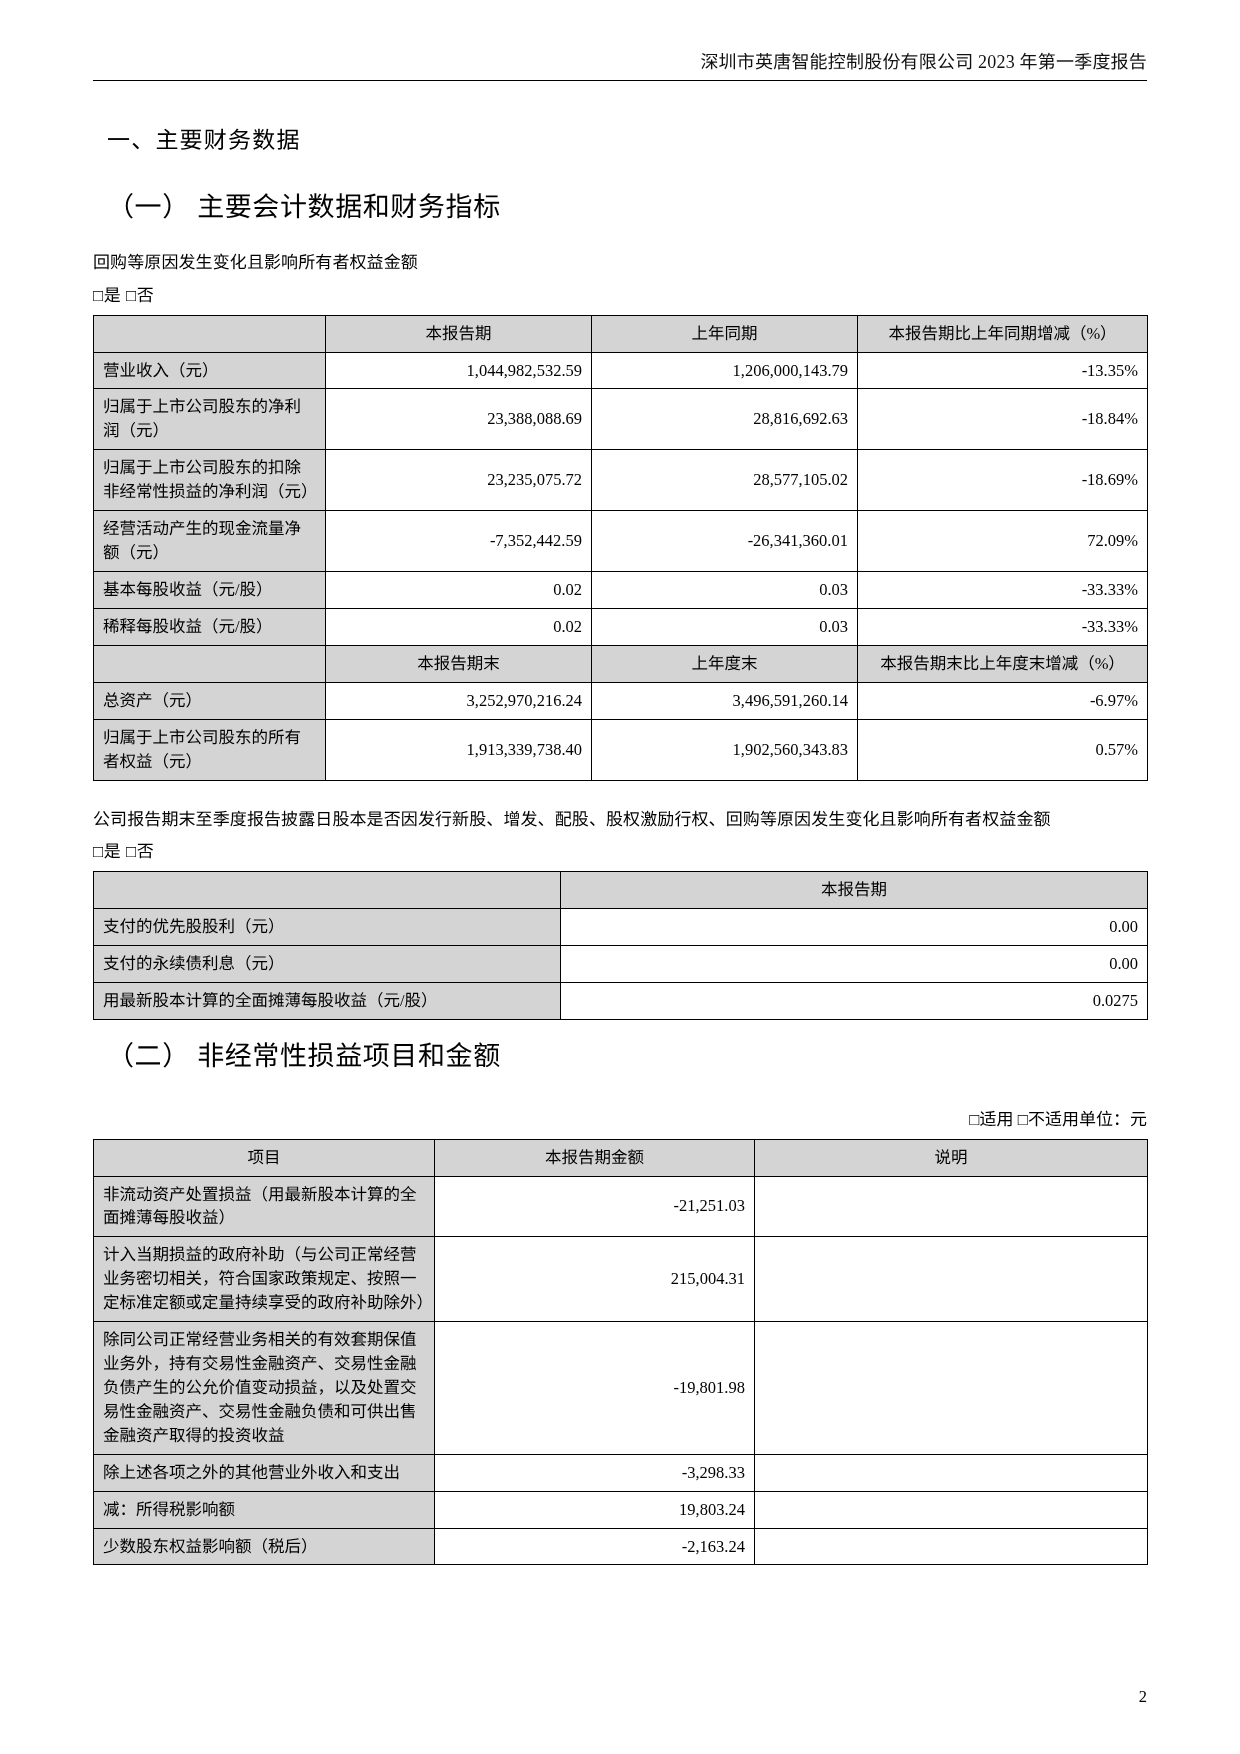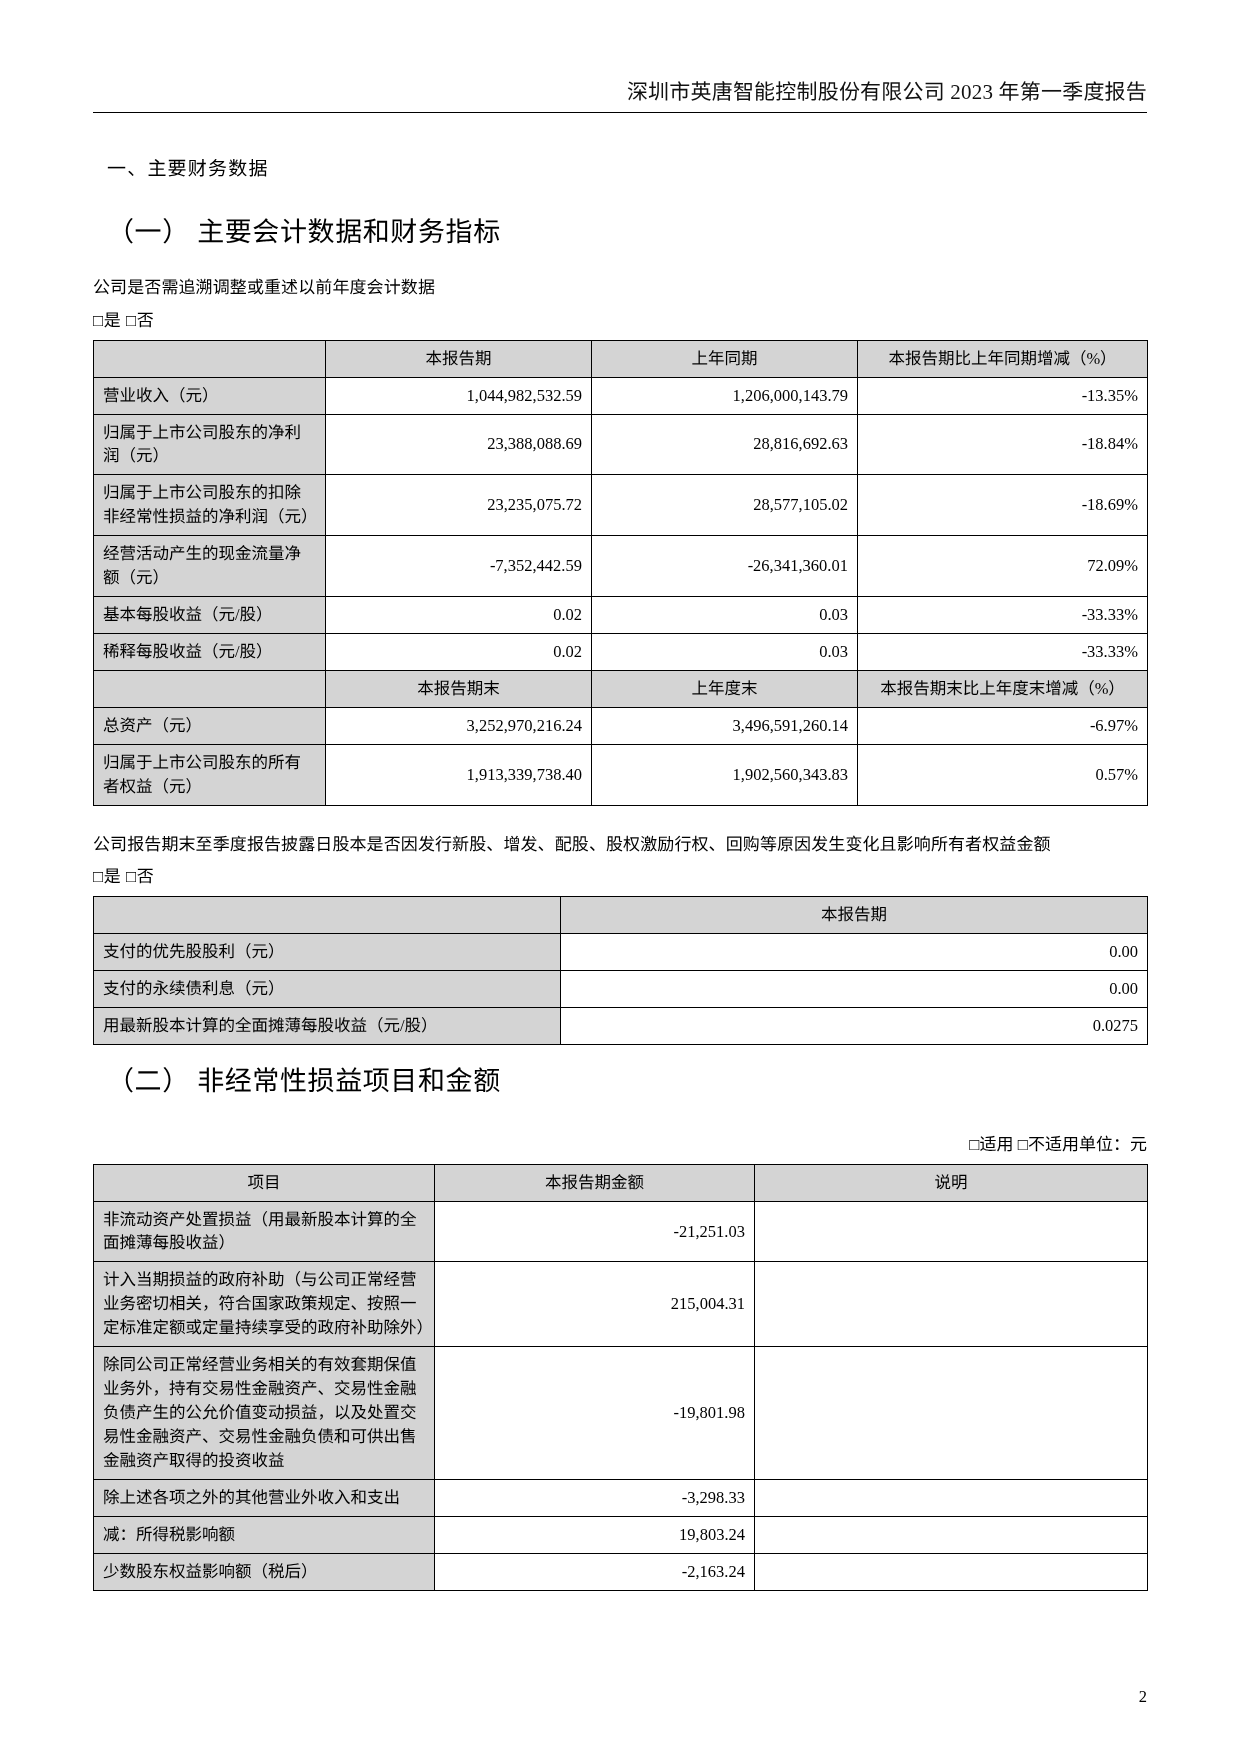--- a/index.html
+++ b/index.html
@@ -23,36 +23,36 @@
   }
   .content {
     position: absolute;
     left: 93px;
     top: 0;
     width: 1054px;
   }
 
   
   .page-header {
-    padding-top: 78px;
+    padding-top: 50px;
     text-align: right;
-    font-size: 21px;
+    font-size: 18px;
     line-height: 1.35;
     letter-spacing: 0.2px;
     color: #111;
   }
   .header-rule {
     margin-top: 6px;
     border-bottom: 1.6px solid #000;
     width: 100%;
   }
 
   
   h1.sec {
-    font-size: 19px;
+    font-size: 23px;
     font-weight: normal;
     margin: 40px 0 0 14px;
     letter-spacing: 1.2px;
   }
   h2.subsec {
     font-size: 27px;
     font-weight: normal;
     margin: 30px 0 0 14px;
     letter-spacing: 0.6px;
   }
@@ -140,21 +140,21 @@
 
     <div class="page-header">
       <span>深圳市英唐智能控制股份有限公司 2023 年第一季度报告</span>
     </div>
     <div class="header-rule"></div>
 
     <h1 class="sec">一、主要财务数据</h1>
 
     <h2 class="subsec">（一） 主要会计数据和财务指标</h2>
 
-    <p class="para">公司是否需追溯调整或重述以前年度会计数据</p>
+    <p class="para">回购等原因发生变化且影响所有者权益金额</p>
     <p class="checkline">□是 □否</p>
 
     <table class="fin t1">
       <colgroup>
         <col class="c1">
           <col class="c2">
           <col class="c3">
           <col class="c4">
       </colgroup>
       <tbody>

